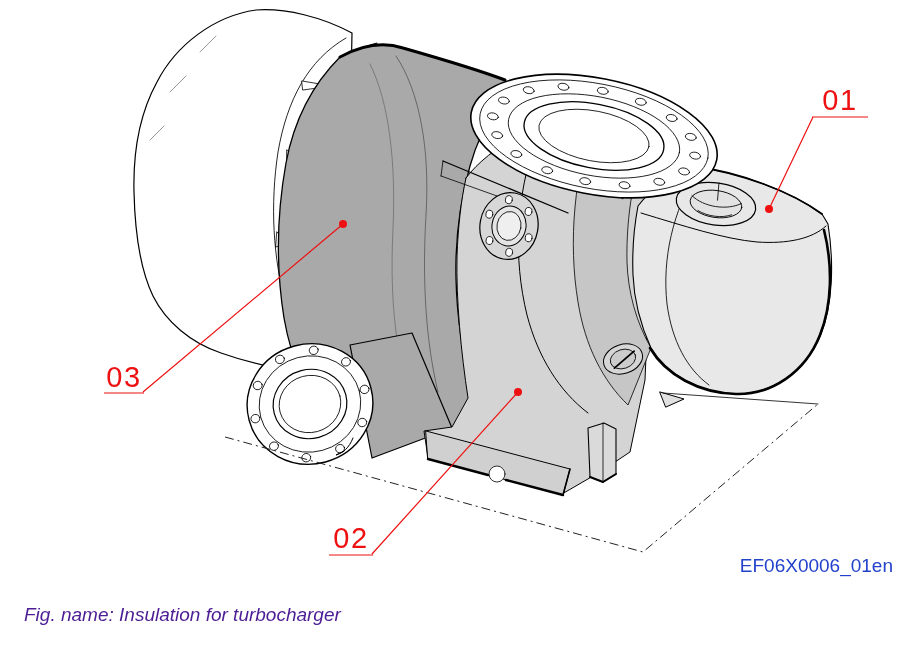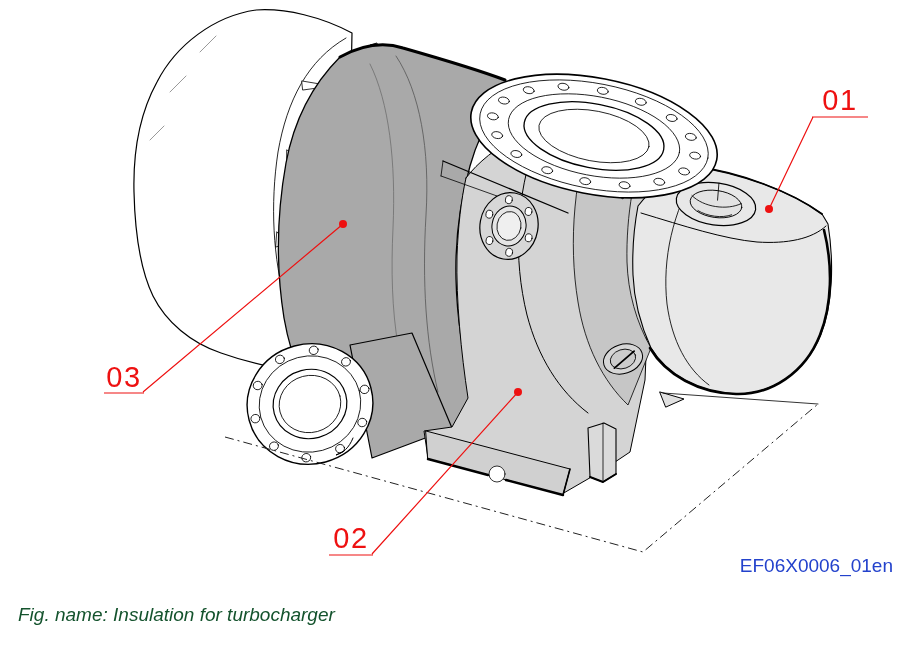--- a/index.html
+++ b/index.html
@@ -19,22 +19,22 @@
   .red-dot{fill:var(--callout-red,#e00);stroke:none;}
   .callout-text{
     fill:var(--callout-red,#e00);
     font:29px "Liberation Sans",sans-serif;letter-spacing:1.5px;
   }
   .code-text{
     fill:var(--code-blue,#2342cc);
     font:19px "Liberation Sans",sans-serif;
   }
   .caption{
-    position:absolute;left:18px;top:604px;
-    font:italic 19px "Liberation Sans",sans-serif;color:#14532d;
+    position:absolute;left:24px;top:604px;
+    font:italic 19px "Liberation Sans",sans-serif;color:#4c1d95;
     white-space:nowrap;
   }
   .dashdot{fill:none;stroke:#222;stroke-width:1;stroke-dasharray:9 4 2 4;}
 </style>
 </head>
 <body>
 
 <div class="stage">
 
   <svg class="figure-svg" width="904" height="592" viewBox="0 0 904 592">

